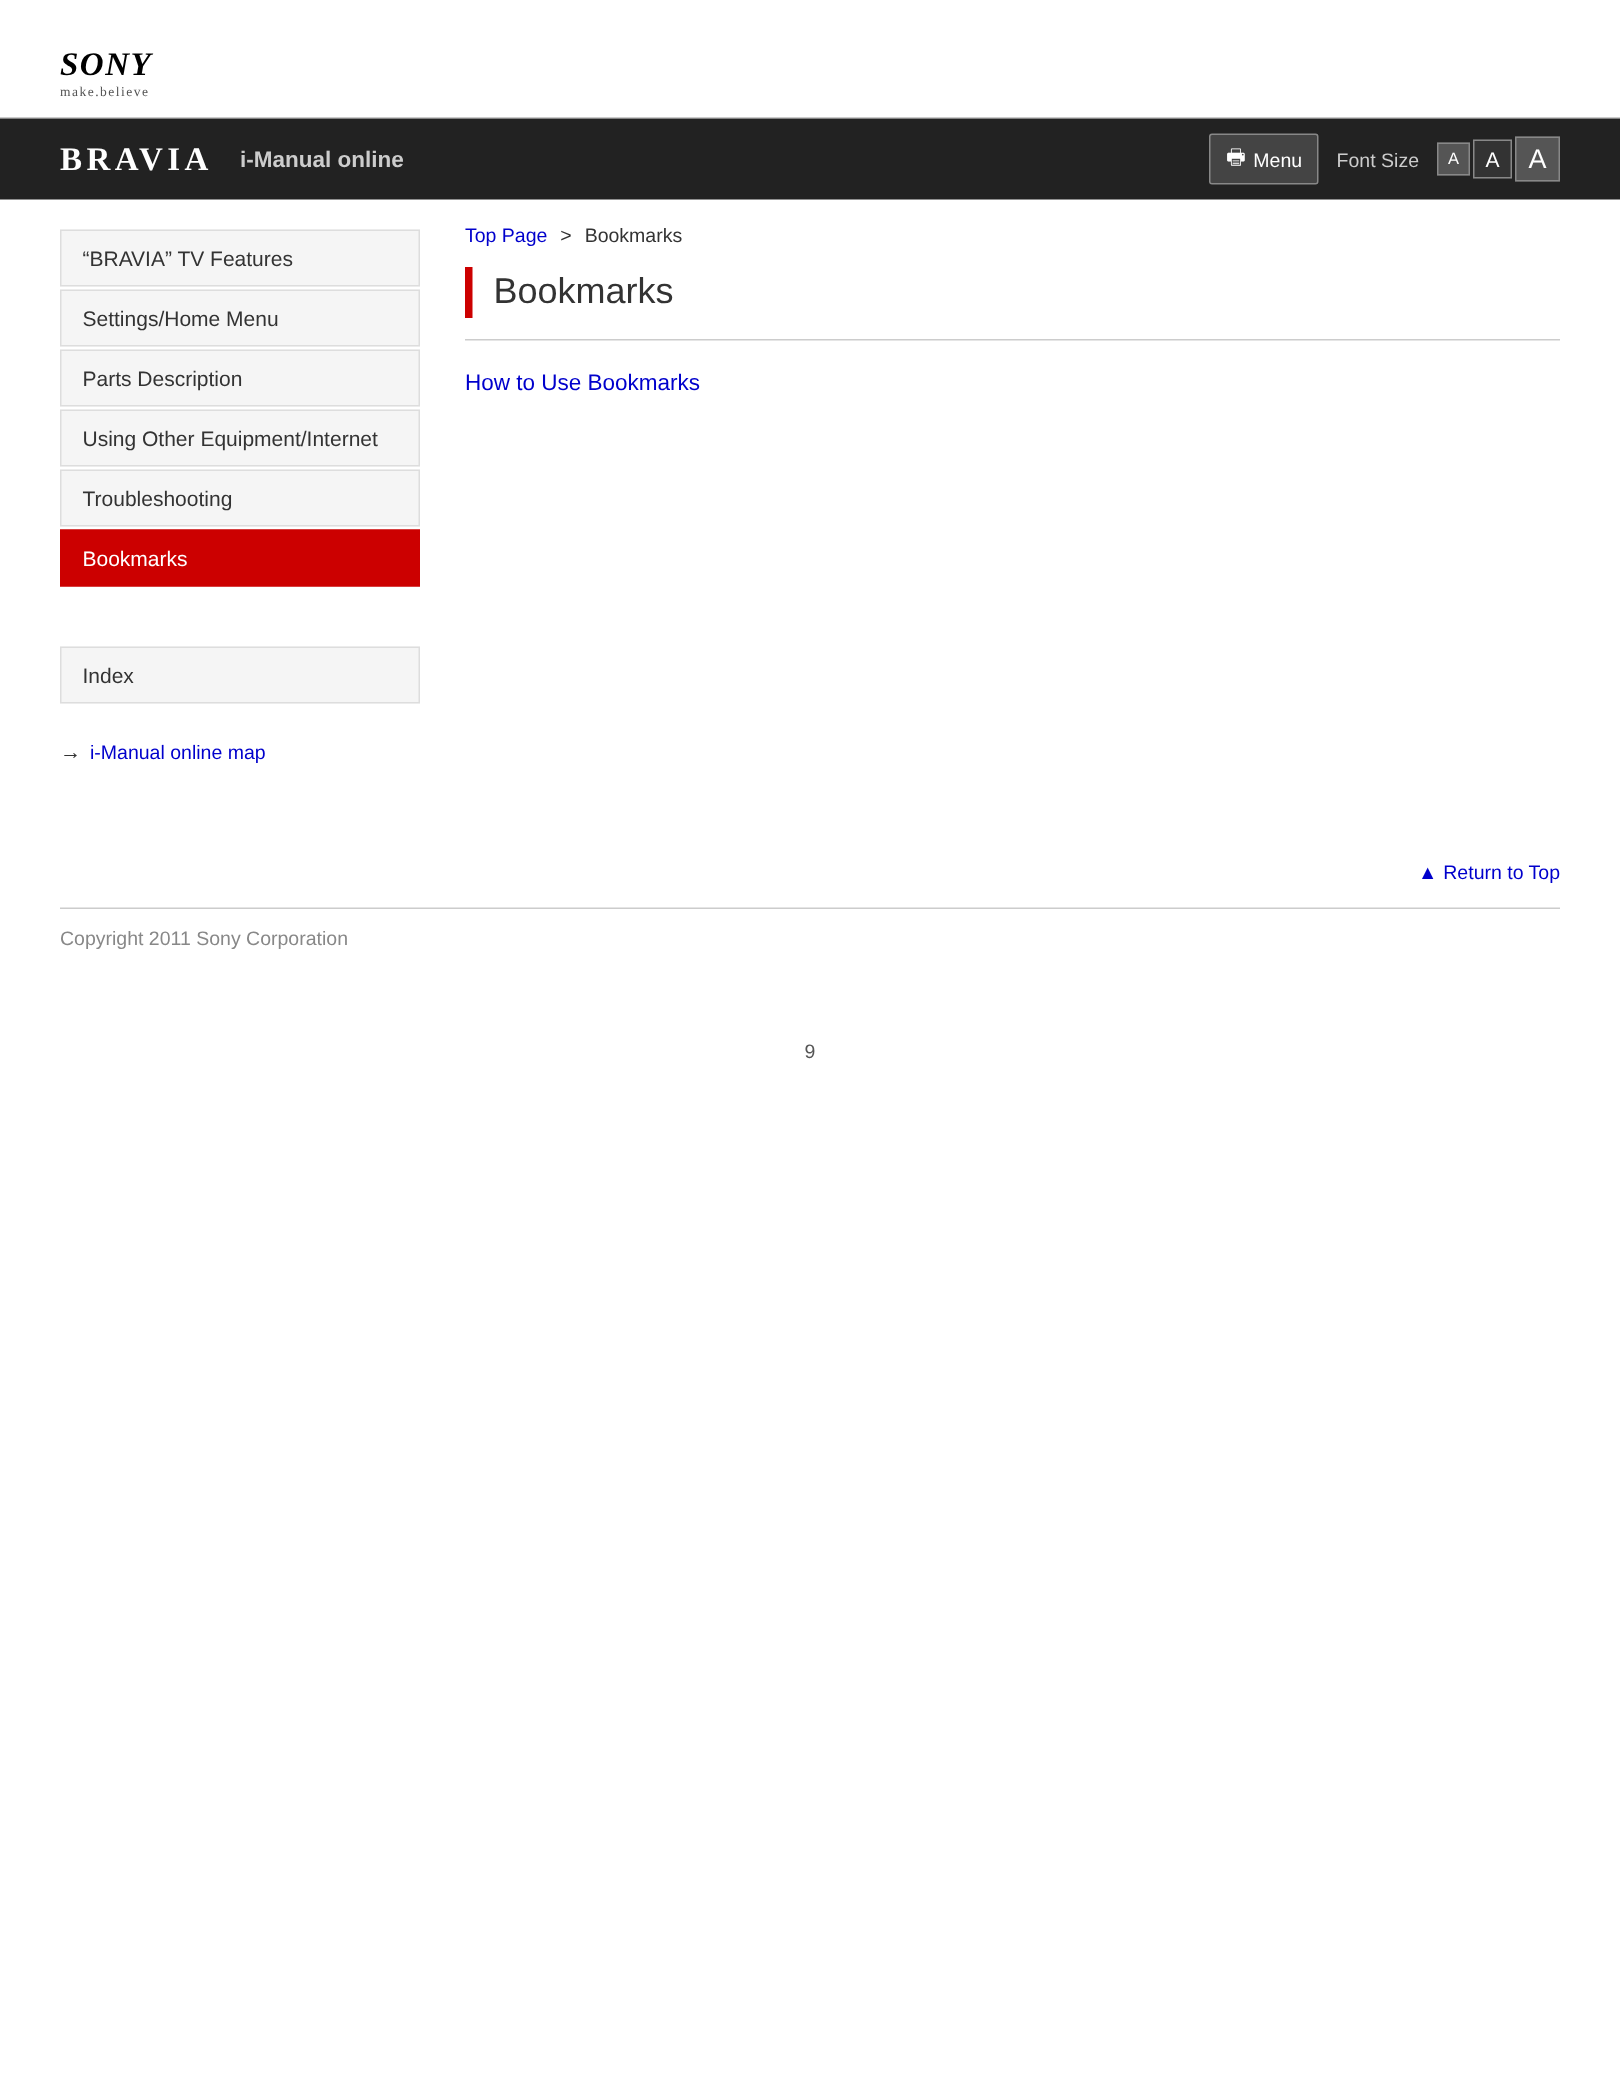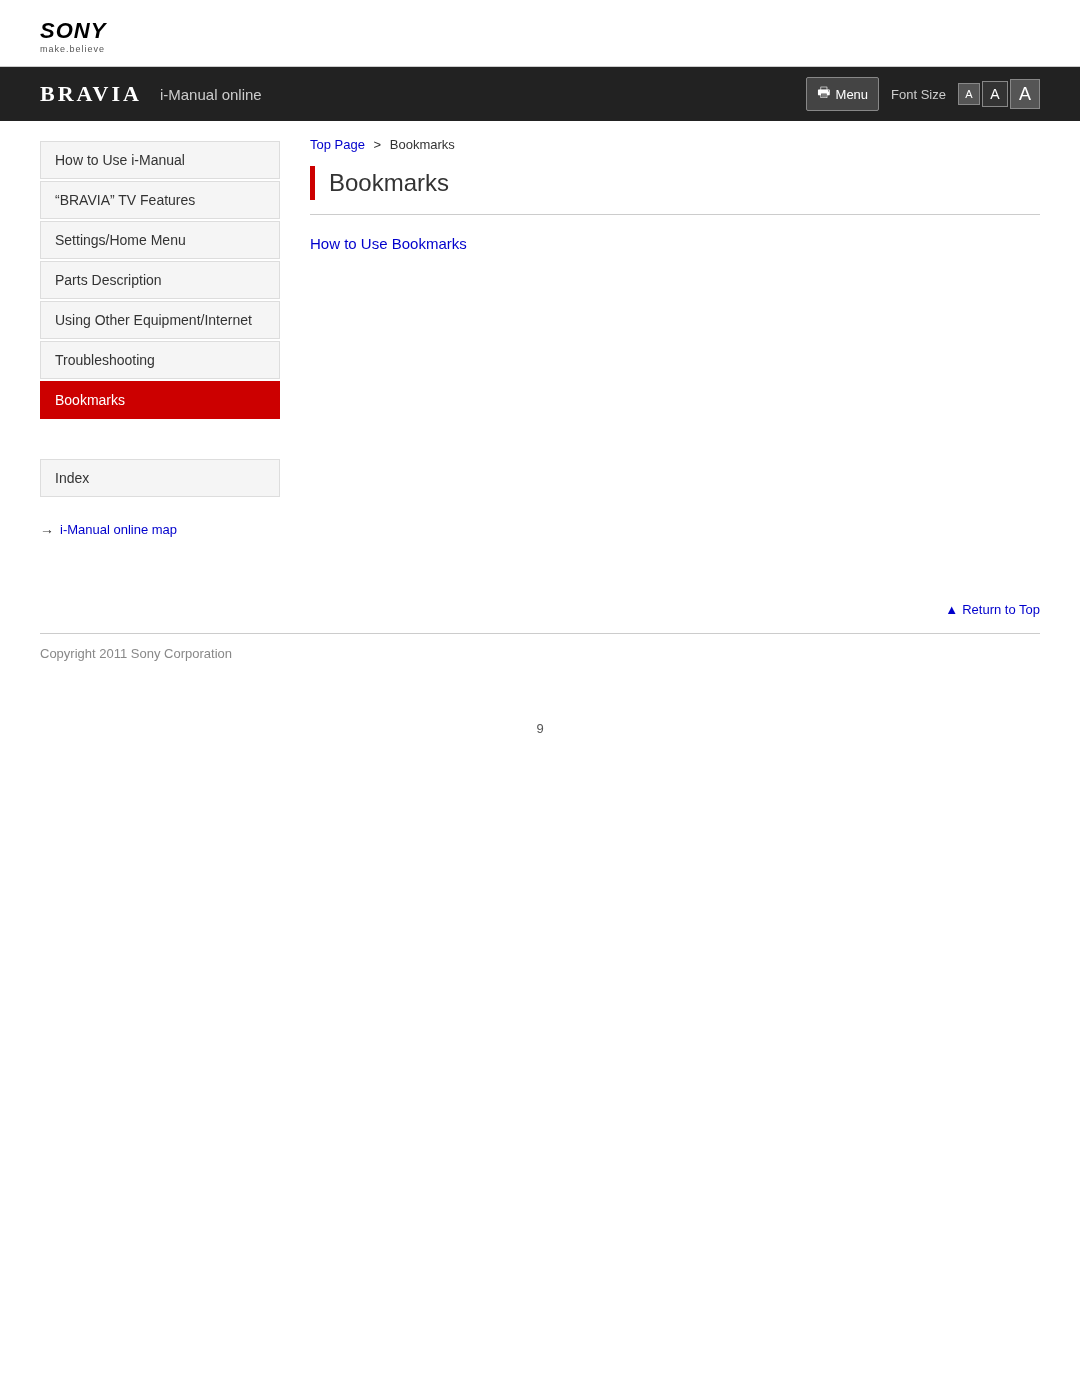--- a/index.html
+++ b/index.html
@@ -12,22 +12,23 @@
       font-family: Arial, Helvetica, sans-serif;
       font-size: 14px;
       background: #ffffff;
       color: #333333;
       width: 1080px;
       min-height: 1397px;
     }
 
     
     .top-logo {
-      padding: 18px 40px 12px 40px;
+      padding: 30px 40px 12px 40px;
       border-bottom: 1px solid #cccccc;
+      font-family: Liberation Serif, serif;
     }
 
     .sony-logo {
       display: flex;
       flex-direction: column;
       align-items: flex-start;
     }
 
     .sony-text {
       font-size: 22px;
@@ -63,21 +64,21 @@
       font-size: 22px;
       font-weight: 900;
       color: #ffffff;
       letter-spacing: 3px;
       font-family: Liberation Serif, serif;
     }
 
     .nav-title {
       color: #cccccc;
       font-size: 15px;
-      font-weight: normal;
+      font-weight: bold;
     }
 
     .nav-bar-right {
       display: flex;
       align-items: center;
       gap: 12px;
     }
 
     .print-button {
       display: flex;
@@ -317,21 +318,20 @@
       <button class="font-btn font-btn-md">A</button>
       <button class="font-btn font-btn-lg">A</button>
     </div>
   </div>
 </div>
 
 <div class="main-content">
 
   <div class="sidebar">
     <nav class="sidebar-nav">
-      <a class="sidebar-item">How to Use i-Manual</a>
       <a class="sidebar-item">“BRAVIA” TV Features</a>
       <a class="sidebar-item">Settings/Home Menu</a>
       <a class="sidebar-item">Parts Description</a>
       <a class="sidebar-item">Using Other Equipment/Internet</a>
       <a class="sidebar-item">Troubleshooting</a>
       <a class="sidebar-item active">Bookmarks</a>
     </nav>
 
     <div class="sidebar-divider"></div>
 

